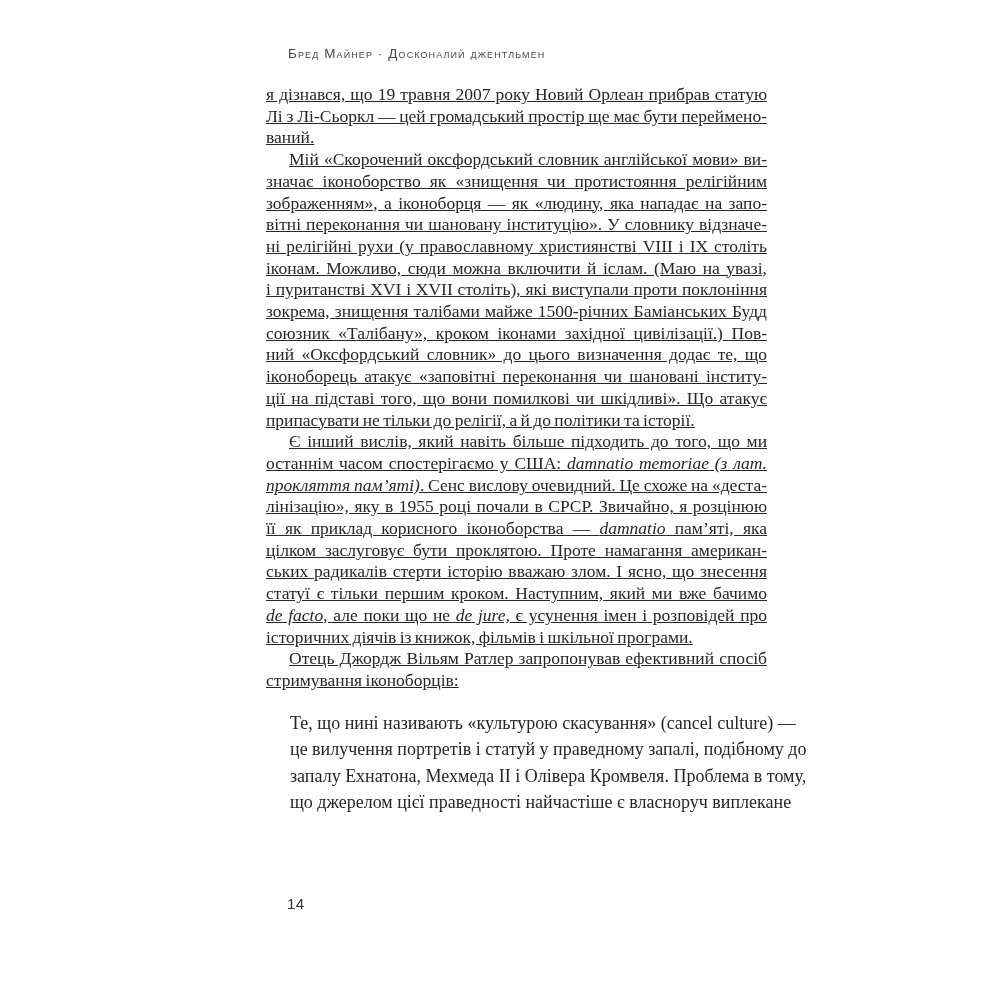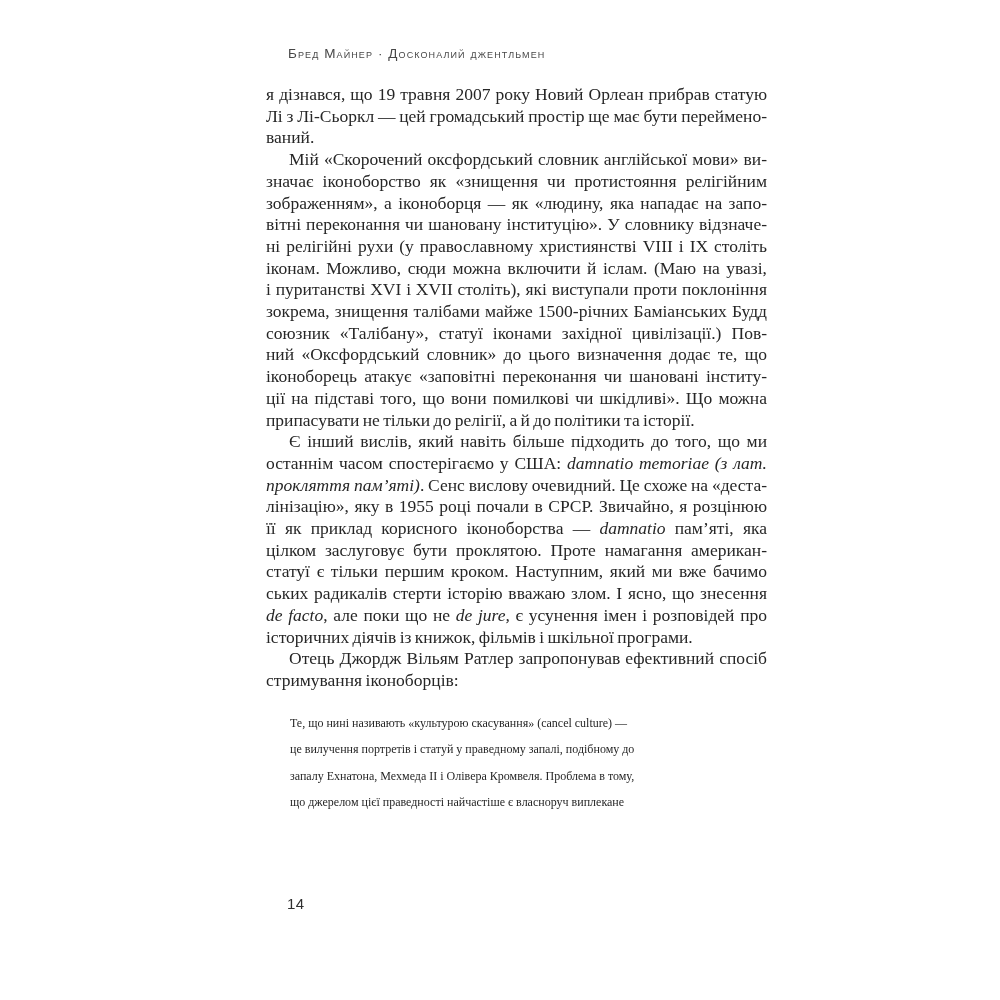--- a/index.html
+++ b/index.html
@@ -13,27 +13,27 @@
     font-family:"Liberation Sans",sans-serif;
     font-variant:small-caps;
     font-size:13.5px;letter-spacing:1.1px;
     color:#474747;font-weight:400;white-space:nowrap;
   }
   .page-body{
     position:absolute;left:266px;top:84px;width:501px;
     font-size:17.5px;line-height:21.7px;color:#262626;
     word-spacing:-1px;
   }
-  .para .line{text-align:justify;text-align-last:justify;}
+  .para .line{text-align:justify;text-align-last:justify;text-decoration:underline;}
   .para .line.last{text-align-last:left;}
   .line.indent{text-indent:23px;}
   .em{font-style:italic;}
   .quote{
     margin-top:18px;margin-left:24px;width:462px;
-    font-size:12px;line-height:26.5px;word-spacing:0;color:#262626;
+    font-size:18px;line-height:26.5px;word-spacing:0;color:#262626;
   }
   .quote .line{text-align:left;text-align-last:left;white-space:nowrap;}
   .page-number{
     position:absolute;left:287px;top:895px;
     font-family:"Liberation Sans",sans-serif;
     font-size:15px;letter-spacing:0.4px;color:#303030;
   }
 </style>
 </head>
 <body>
@@ -49,35 +49,35 @@
       </div>
       <div class="para">
         <div class="line indent"><span>Мій «Скорочений оксфордський словник англійської мови» ви-</span></div>
         <div class="line"><span>значає іконоборство як «знищення чи протистояння релігійним</span></div>
         <div class="line"><span>зображенням», а іконоборця — як «людину, яка нападає на запо-</span></div>
         <div class="line"><span>вітні переконання чи шановану інституцію». У словнику відзначе-</span></div>
         <div class="line"><span>ні релігійні рухи (у православному християнстві VIII і IX століть</span></div>
         <div class="line"><span>іконам. Можливо, сюди можна включити й іслам. (Маю на увазі,</span></div>
         <div class="line"><span>і пуританстві XVI і XVII століть), які виступали проти поклоніння</span></div>
         <div class="line"><span>зокрема, знищення талібами майже 1500-річних Баміанських Будд</span></div>
-        <div class="line"><span>союзник «Талібану», статуї іконами західної цивілізації.) Пов-</span></div>
+        <div class="line"><span>союзник «Талібану», кроком іконами західної цивілізації.) Пов-</span></div>
         <div class="line"><span>ний «Оксфордський словник» до цього визначення додає те, що</span></div>
         <div class="line"><span>іконоборець атакує «заповітні переконання чи шановані інститу-</span></div>
-        <div class="line"><span>ції на підставі того, що вони помилкові чи шкідливі». Що можна</span></div>
+        <div class="line"><span>ції на підставі того, що вони помилкові чи шкідливі». Що атакує</span></div>
         <div class="line last"><span>припасувати не тільки до релігії, а й до політики та історії.</span></div>
       </div>
       <div class="para">
         <div class="line indent"><span>Є інший вислів, який навіть більше підходить до того, що ми</span></div>
         <div class="line"><span>останнім часом спостерігаємо у США: </span><span class="em">damnatio memoriae (з лат.</span></div>
         <div class="line"><span class="em">прокляття пам’яті)</span><span>. Сенс вислову очевидний. Це схоже на «деста-</span></div>
         <div class="line"><span>лінізацію», яку в 1955 році почали в СРСР. Звичайно, я розцінюю</span></div>
         <div class="line"><span>її як приклад корисного іконоборства — </span><span class="em">damnatio</span><span> пам’яті, яка</span></div>
         <div class="line"><span>цілком заслуговує бути проклятою. Проте намагання американ-</span></div>
+        <div class="line"><span>ських радикалів стерти історію вважаю злом. І ясно, що знесення</span></div>
         <div class="line"><span>статуї є тільки першим кроком. Наступним, який ми вже бачимо</span></div>
-        <div class="line"><span>ських радикалів стерти історію вважаю злом. І ясно, що знесення</span></div>
         <div class="line"><span class="em">de facto</span><span>, але поки що не </span><span class="em">de jure,</span><span> є усунення імен і розповідей про</span></div>
         <div class="line last"><span>історичних діячів із книжок, фільмів і шкільної програми.</span></div>
       </div>
       <div class="para">
         <div class="line indent"><span>Отець Джордж Вільям Ратлер запропонував ефективний спосіб</span></div>
         <div class="line last"><span>стримування іконоборців:</span></div>
       </div>
       <div class="quote">
         <div class="line"><span>Те, що нині називають «культурою скасування» (cancel culture) —</span></div>
         <div class="line"><span>це вилучення портретів і статуй у праведному запалі, подібному до</span></div>

